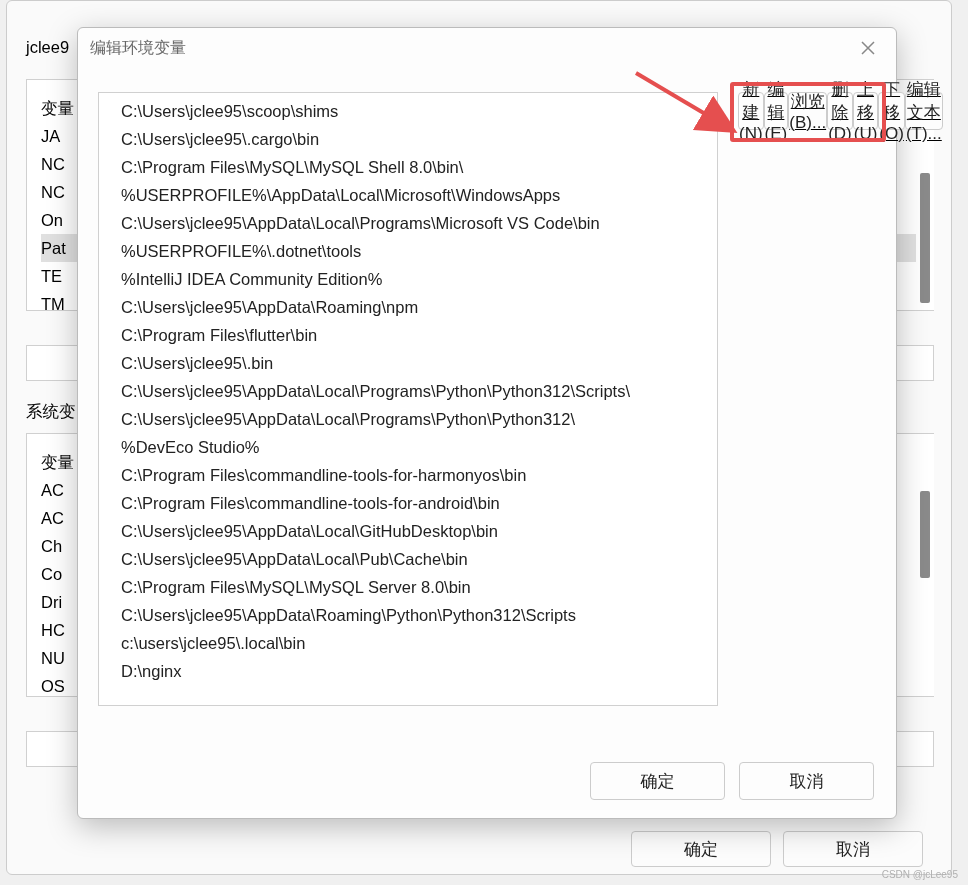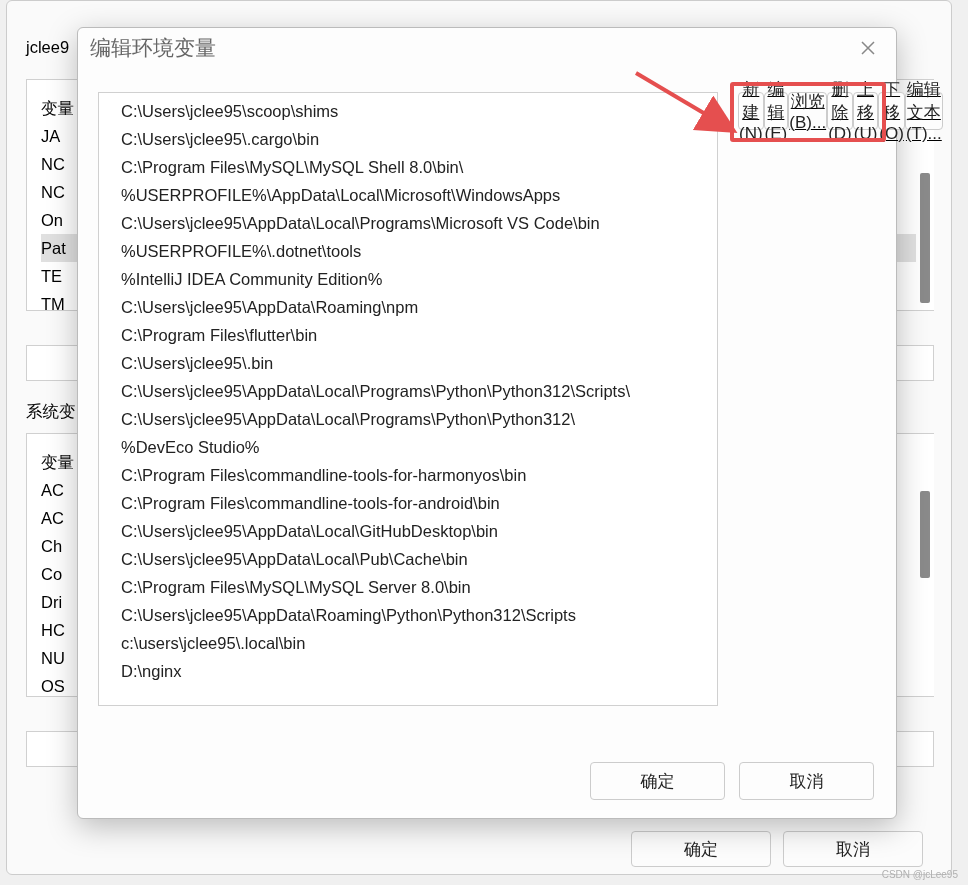--- a/index.html
+++ b/index.html
@@ -94,21 +94,21 @@
     }
     .modal-titlebar {
       height: 40px;
       display: flex;
       align-items: center;
       justify-content: space-between;
       padding: 0 12px;
     }
     .modal-title {
       color: #666;
-      font-size: 21px;
+      font-size: 16px;
     }
     .close-btn {
       width: 32px;
       height: 32px;
       display: flex;
       align-items: center;
       justify-content: center;
       color: #888;
       cursor: pointer;
       border-radius: 4px;

